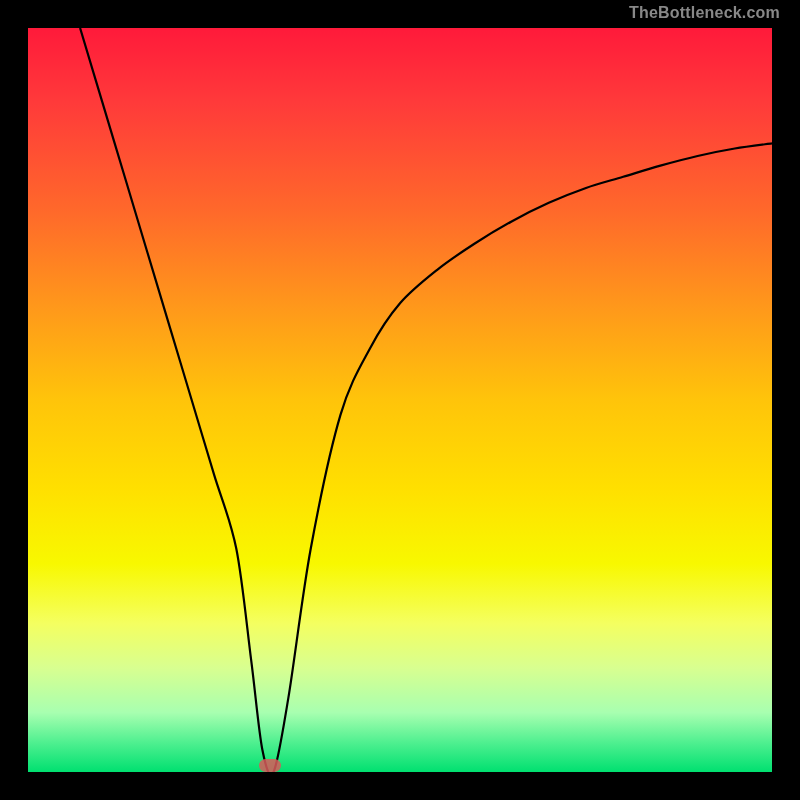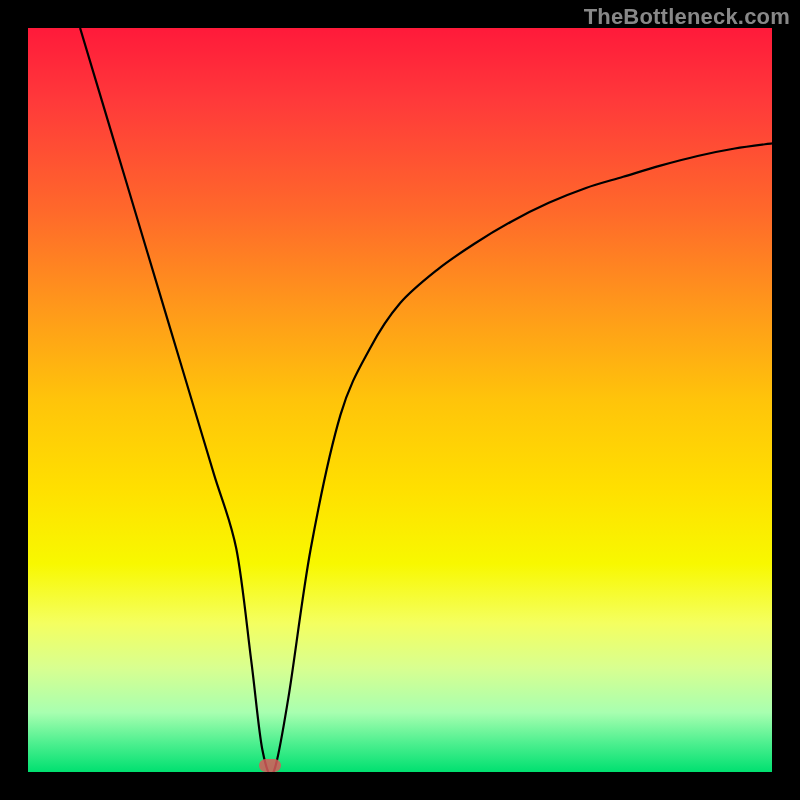--- a/index.html
+++ b/index.html
@@ -28,23 +28,23 @@
       #f4ff60 80%,
       #d8ff90 86%,
       #a8ffb0 92%,
       #50f090 96%,
       #00e070 100%
     );
   }
   .watermark {
     position: absolute;
     top: 4px;
-    right: 10px;
+    right: 20px;
     color: #888;
-    font-size: 22px;
+    font-size: 16px;
     font-weight: bold;
     letter-spacing: 0.2px;
   }
   svg.curve {
     position: absolute;
     left: 0;
     top: 0;
     width: 744px;
     height: 744px;
   }

